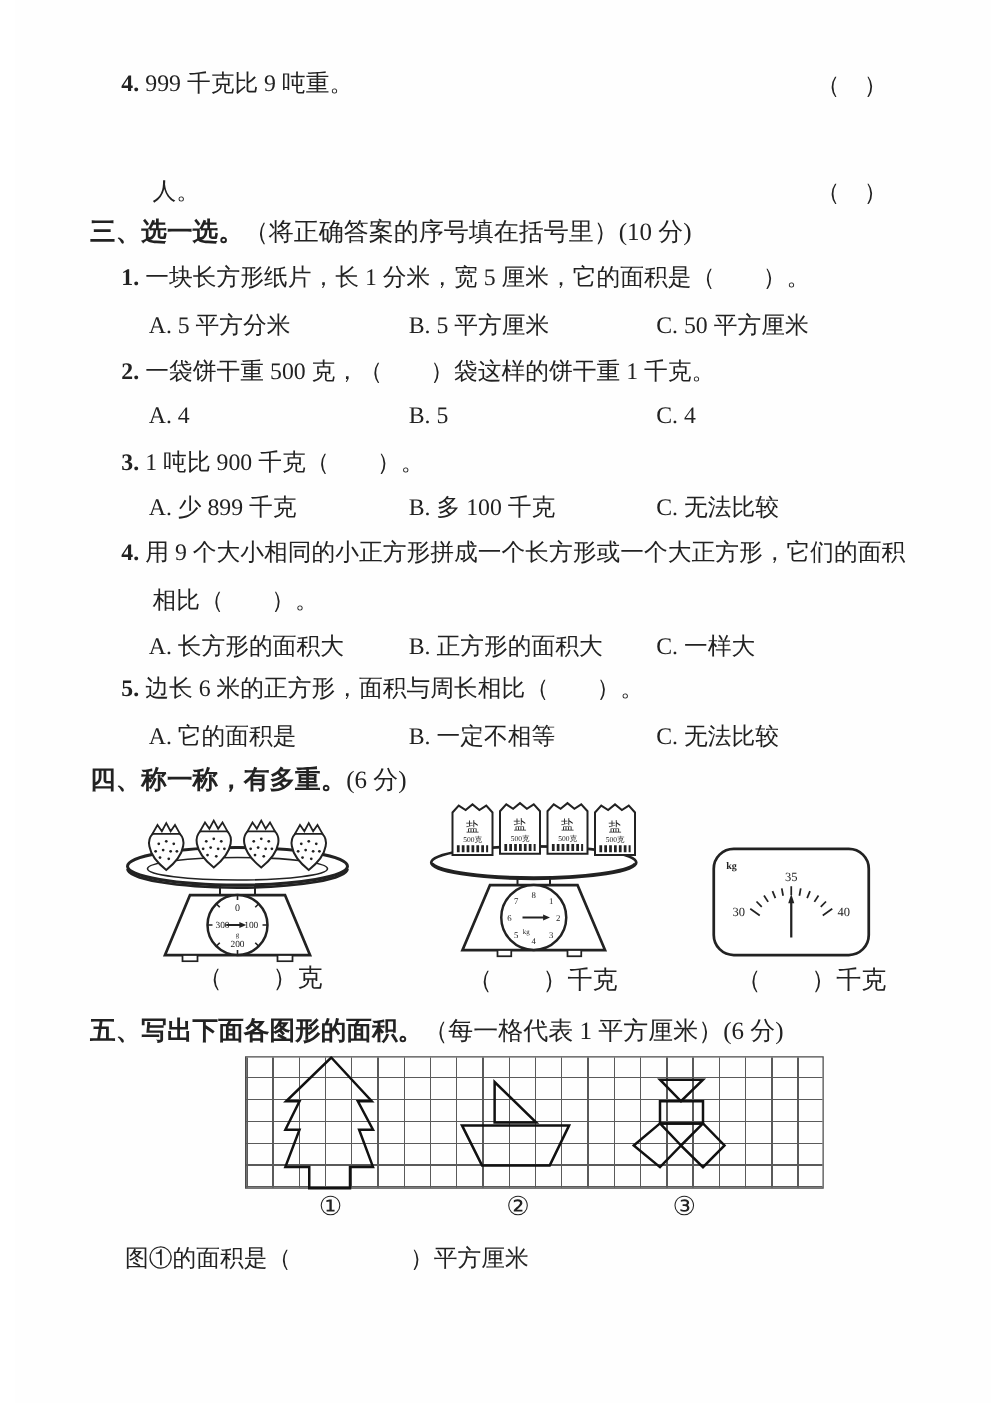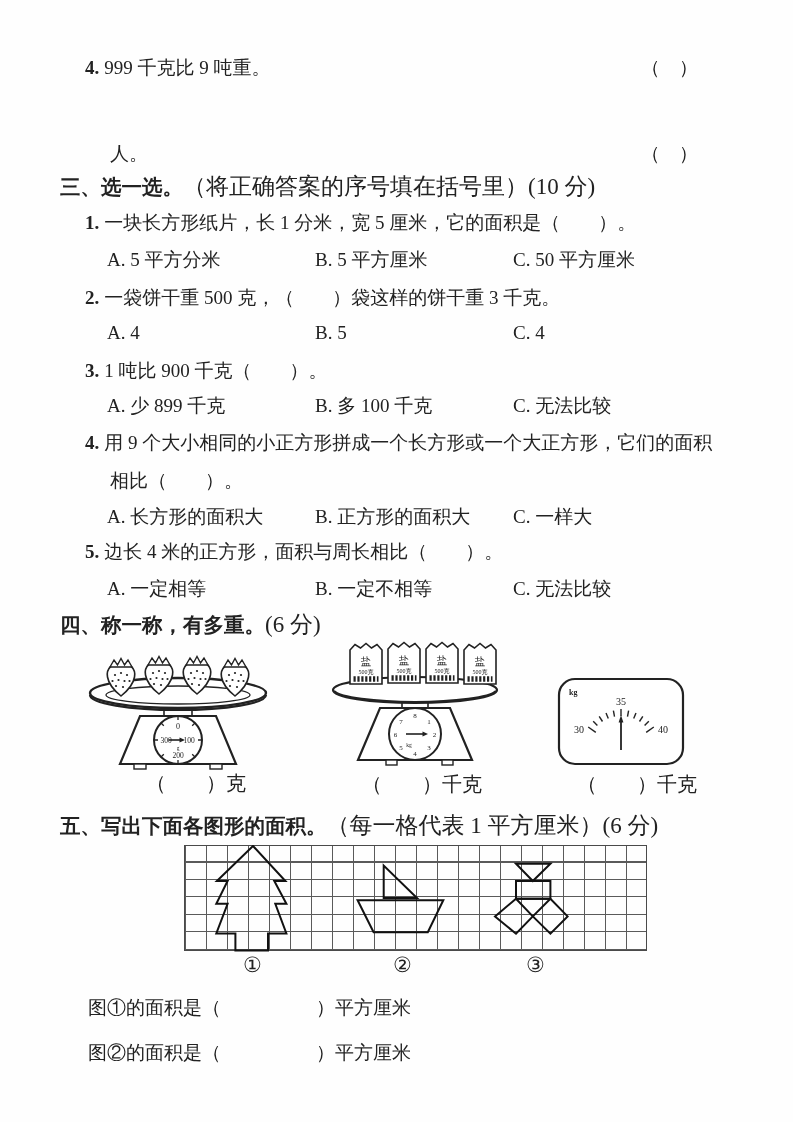--- a/index.html
+++ b/index.html
@@ -2,27 +2,27 @@
 <html><head>
 <meta charset="utf-8">
 <style>
   * { margin:0; padding:0; box-sizing:border-box; }
   html,body { background:#ffffff; }
   body {
     width:793px; height:1122px; position:relative; overflow:hidden;
     font-family:"Liberation Serif","DejaVu Serif",serif;
     color:#222222;
   }
-  .page { position:absolute; inset:0; background:#fefefe; }
+  .page { position:absolute; inset:0; background:#fefefe;margin-left:12px; }
   .t { position:absolute; font-size:19px; white-space:nowrap; line-height:26px; }
   .qnum { font-weight:bold; margin-right:5px; }
   .ansparen { position:absolute; left:641px; font-size:19px; white-space:nowrap; }
   .heading { position:absolute; white-space:nowrap; }
   .heading .hb { font-weight:bold; font-size:20.5px; }
-  .heading .hn { font-size:23px; }
+  .heading .hn { font-size:20px; }
   .optrow { position:absolute; left:0; width:681px; height:27px; }
   .opt { position:absolute; font-size:19px; white-space:nowrap; }
   .opt.oa { left:107px; } .opt.ob { left:315px; } .opt.oc { left:513px; }
   .figlabel { position:absolute; font-size:21px; }
   svg text { font-family:"Liberation Serif","DejaVu Serif",serif; fill:#222; }
   .gridbox {
     position:absolute; left:184px; top:845px; width:463px; height:106px;
     border:1px solid #4a4a4a;
     background-image:
       repeating-linear-gradient(90deg, #5a5a5a 0 1px, transparent 1px 21px),
@@ -51,21 +51,21 @@
   <div class="t" style="left:85px; top:210px;">
     <span class="qnum">1.</span><span>一块长方形纸片，长 1 分米，宽 5 厘米，它的面积是（　　）。</span>
   </div>
   <div class="optrow" style="top:247px;">
     <span class="opt oa">A. 5 平方分米</span>
     <span class="opt ob">B. 5 平方厘米</span>
     <span class="opt oc">C. 50 平方厘米</span>
   </div>
 
   <div class="t" style="left:85px; top:285px;">
-    <span class="qnum">2.</span><span>一袋饼干重 500 克，（　　）袋这样的饼干重 3 千克。</span>
+    <span class="qnum">2.</span><span>一袋饼干重 500 克，（　　）袋这样的饼干重 1 千克。</span>
   </div>
   <div class="optrow" style="top:322px;">
     <span class="opt oa">A. 4</span>
     <span class="opt ob">B. 5</span>
     <span class="opt oc">C. 4</span>
   </div>
 
   <div class="t" style="left:85px; top:358px;">
     <span class="qnum">3.</span><span>1 吨比 900 千克（　　）。</span>
   </div>
@@ -79,24 +79,24 @@
     <span class="qnum">4.</span><span>用 9 个大小相同的小正方形拼成一个长方形或一个大正方形，它们的面积</span>
   </div>
   <div class="t" style="left:110px; top:468px;">相比（　　）。</div>
   <div class="optrow" style="top:504px;">
     <span class="opt oa">A. 长方形的面积大</span>
     <span class="opt ob">B. 正方形的面积大</span>
     <span class="opt oc">C. 一样大</span>
   </div>
 
   <div class="t" style="left:85px; top:539px;">
-    <span class="qnum">5.</span><span>边长 4 米的正方形，面积与周长相比（　　）。</span>
+    <span class="qnum">5.</span><span>边长 6 米的正方形，面积与周长相比（　　）。</span>
   </div>
   <div class="optrow" style="top:576px;">
-    <span class="opt oa">A. 一定相等</span>
+    <span class="opt oa">A. 它的面积是</span>
     <span class="opt ob">B. 一定不相等</span>
     <span class="opt oc">C. 无法比较</span>
   </div>
 
   <div class="heading" style="left:60px; top:609px;">
     <span class="hb">四、称一称，有多重。</span><span class="hn">(6 分)</span>
   </div>
 
   <svg class="figsvg" style="left:78px; top:638px;" width="200" height="132" viewBox="0 0 200 132">
     <defs>
@@ -221,15 +221,14 @@
       <path d="M311,71.4 L332,53.7 L366.4,53.7 L383.6,71.4 L366.4,88.7 L348.8,71.4 L332,88.7 Z"></path>
       <path d="M332,53.7 L348.8,71.4 M366.4,53.7 L348.8,71.4"></path>
     </g>
   </svg>
 
   <div class="figlabel" style="left:243px; top:953px;">①</div>
   <div class="figlabel" style="left:393px; top:953px;">②</div>
   <div class="figlabel" style="left:526px; top:953px;">③</div>
 
   <div class="t" style="left:88px; top:995px;">图①的面积是（　　　　　）平方厘米</div>
-  <div class="t" style="left:88px; top:1040px;">图②的面积是（　　　　　）平方厘米</div>
 
 </div>
 
 </body></html>

